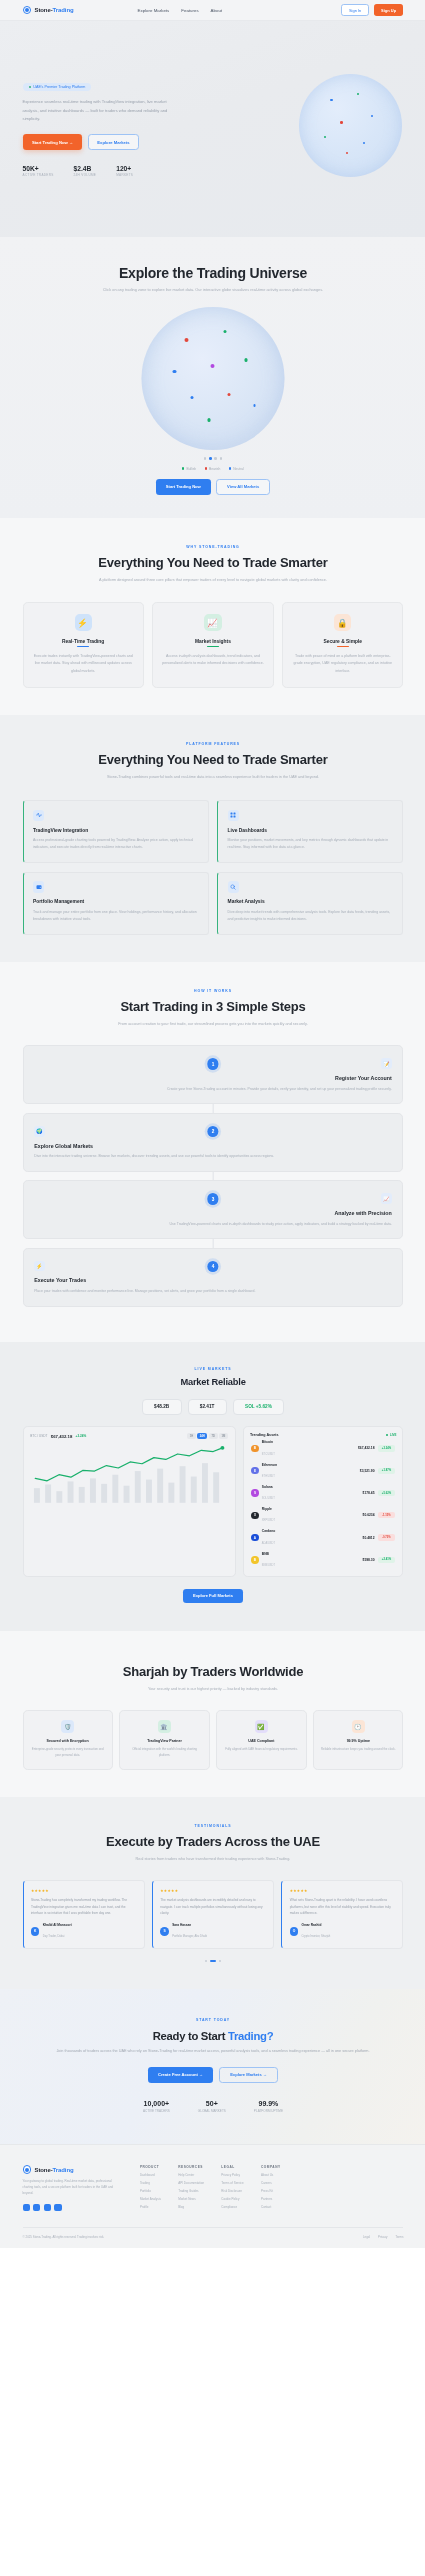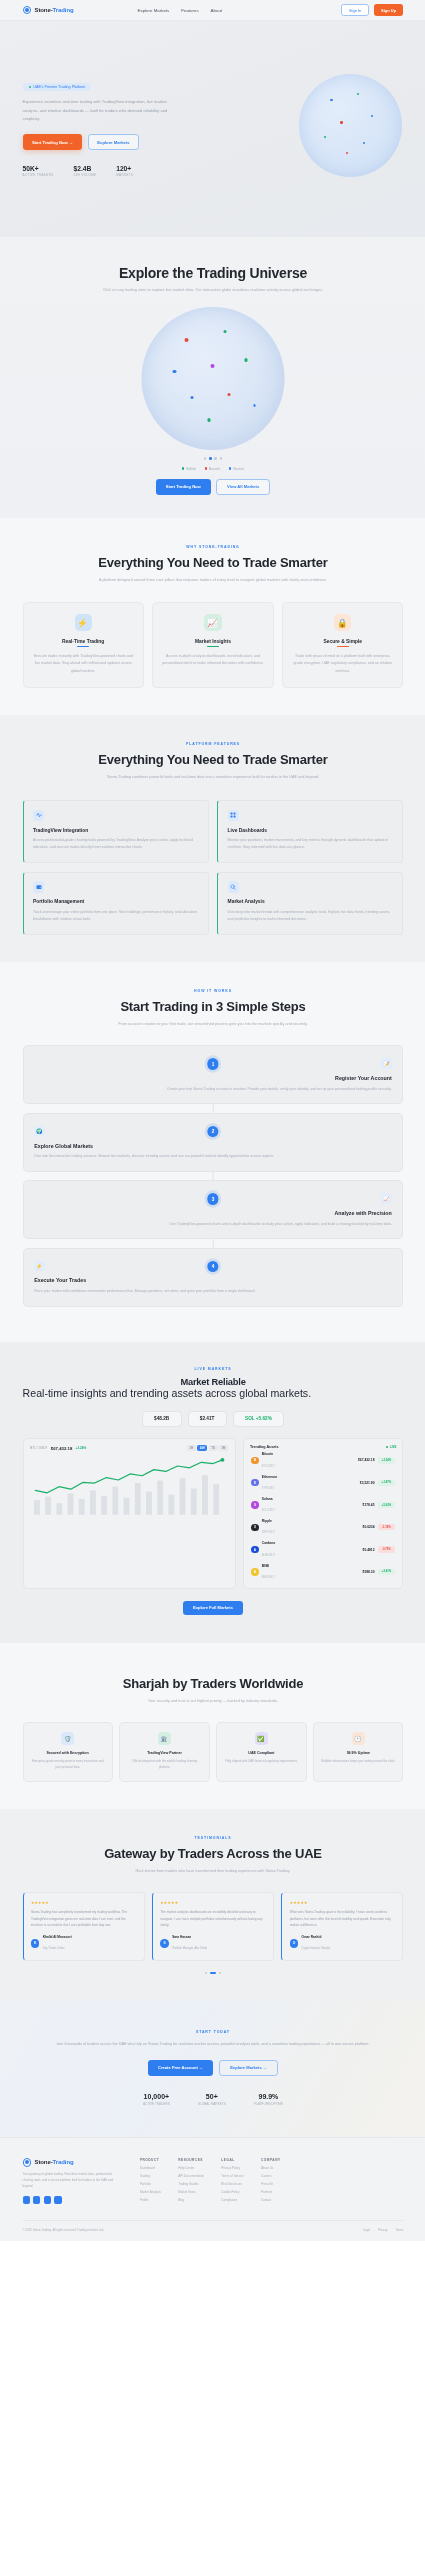--- a/index.html
+++ b/index.html
@@ -501,21 +501,20 @@
         <h3>Execute Your Trades</h3>
         <p>Place your trades with confidence and monitor performance live. Manage positions, set alerts, and grow your portfolio from a single dashboard.</p>
         <div class="step-num">4</div>
       </div>
     </div>
   </div>
 
   <div class="mp">
     <div class="eyebrow">LIVE MARKETS</div>
     <h2 style="text-align:center;font-size:9.3px;font-weight:700;margin-top:6px;letter-spacing:-0.2px">Market Reliable</h2>
-    <div class="sub">Real-time insights and trending assets across global markets.</div>
     <div class="mp-tabs">
       <div class="mp-tab">$48.2B</div>
       <div class="mp-tab">$2.41T</div>
       <div class="mp-tab green">SOL +5.62%</div>
     </div>
     <div class="mp-body">
       <div class="chart-card">
         <div class="cc-top">
           <span class="cc-sym">BTC / USDT</span>
           <span class="cc-price">$67,432.18</span>
@@ -628,21 +627,21 @@
       <div class="tcard">
         <div class="tico" style="background:#fbe5d6">🕒</div>
         <h4>99.9% Uptime</h4>
         <p>Reliable infrastructure keeps you trading around the clock.</p>
       </div>
     </div>
   </div>
 
   <div class="sec grey2">
     <div class="eyebrow">TESTIMONIALS</div>
-    <h2>Gateway by Traders Across the UAE</h2>
+    <h2>Execute by Traders Across the UAE</h2>
     <div class="sub">Real stories from traders who have transformed their trading experience with Stone-Trading.</div>
     <div class="tsgrid">
       <div class="ts">
         <div class="stars">★★★★★</div>
         <p>Stone-Trading has completely transformed my trading workflow. The TradingView integration gives me real-time data I can trust, and the interface is so intuitive that I was profitable from day one.</p>
         <div class="ts-user">
           <span class="ts-av">K</span>
           <span><span class="ts-nm" style="display:block">Khalid Al Mansoori</span><span class="ts-rl">Day Trader, Dubai</span></span>
         </div>
       </div>
@@ -665,20 +664,21 @@
     </div>
     <div class="pager" style="margin-top:10.6px">
       <b></b>
       <b class="on" style="width:6px;border-radius:2px"></b>
       <b></b>
     </div>
   </div>
 
   <div class="fcta">
     <div class="eyebrow">START TODAY</div>
+    <h2><span>Ready to Start </span><span class="g">Trading?</span></h2>
     <p>Join thousands of traders across the UAE who rely on Stone-Trading for real-time market access, powerful analysis tools, and a seamless trading experience — all in one secure platform.</p>
     <div class="fcta-btns">
       <button class="btn-blue">Create Free Account  →</button>
       <button class="btn-bordered" style="background:transparent">Explore Markets  →</button>
     </div>
     <div class="fcta-stats">
       <div>
         <div class="fs-v">10,000+</div>
         <div class="fs-l">ACTIVE TRADERS</div>
       </div>

